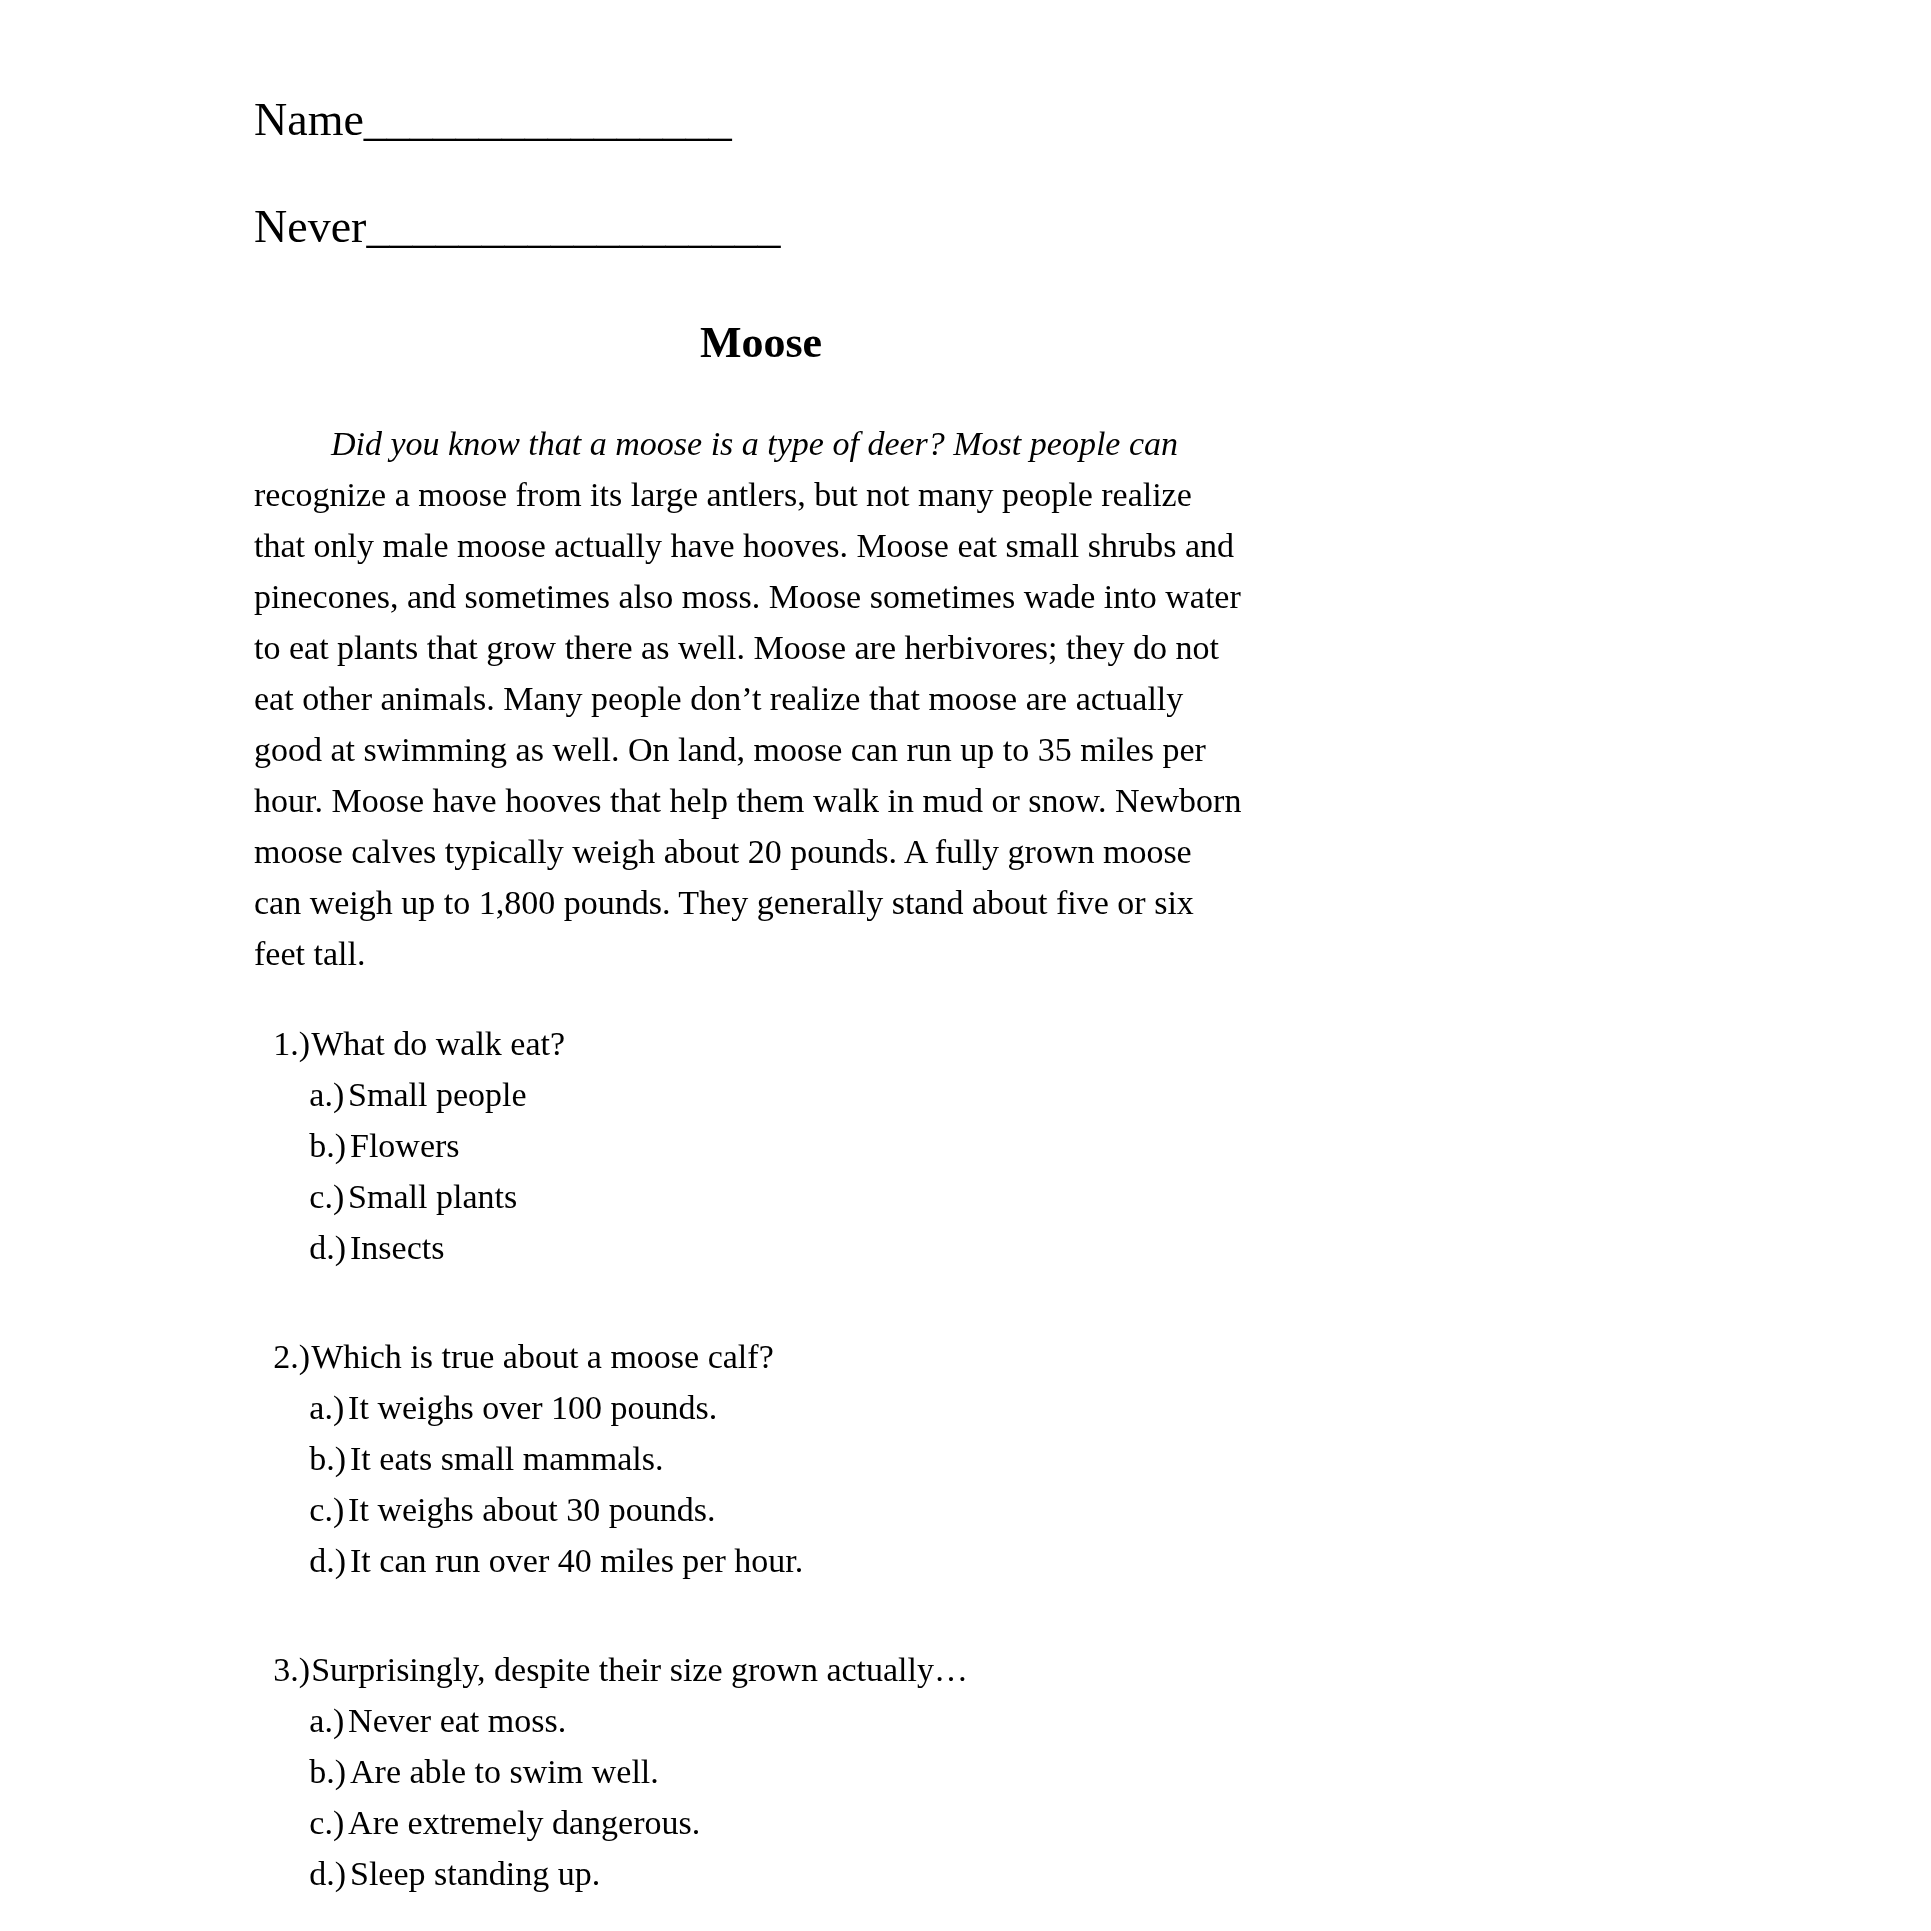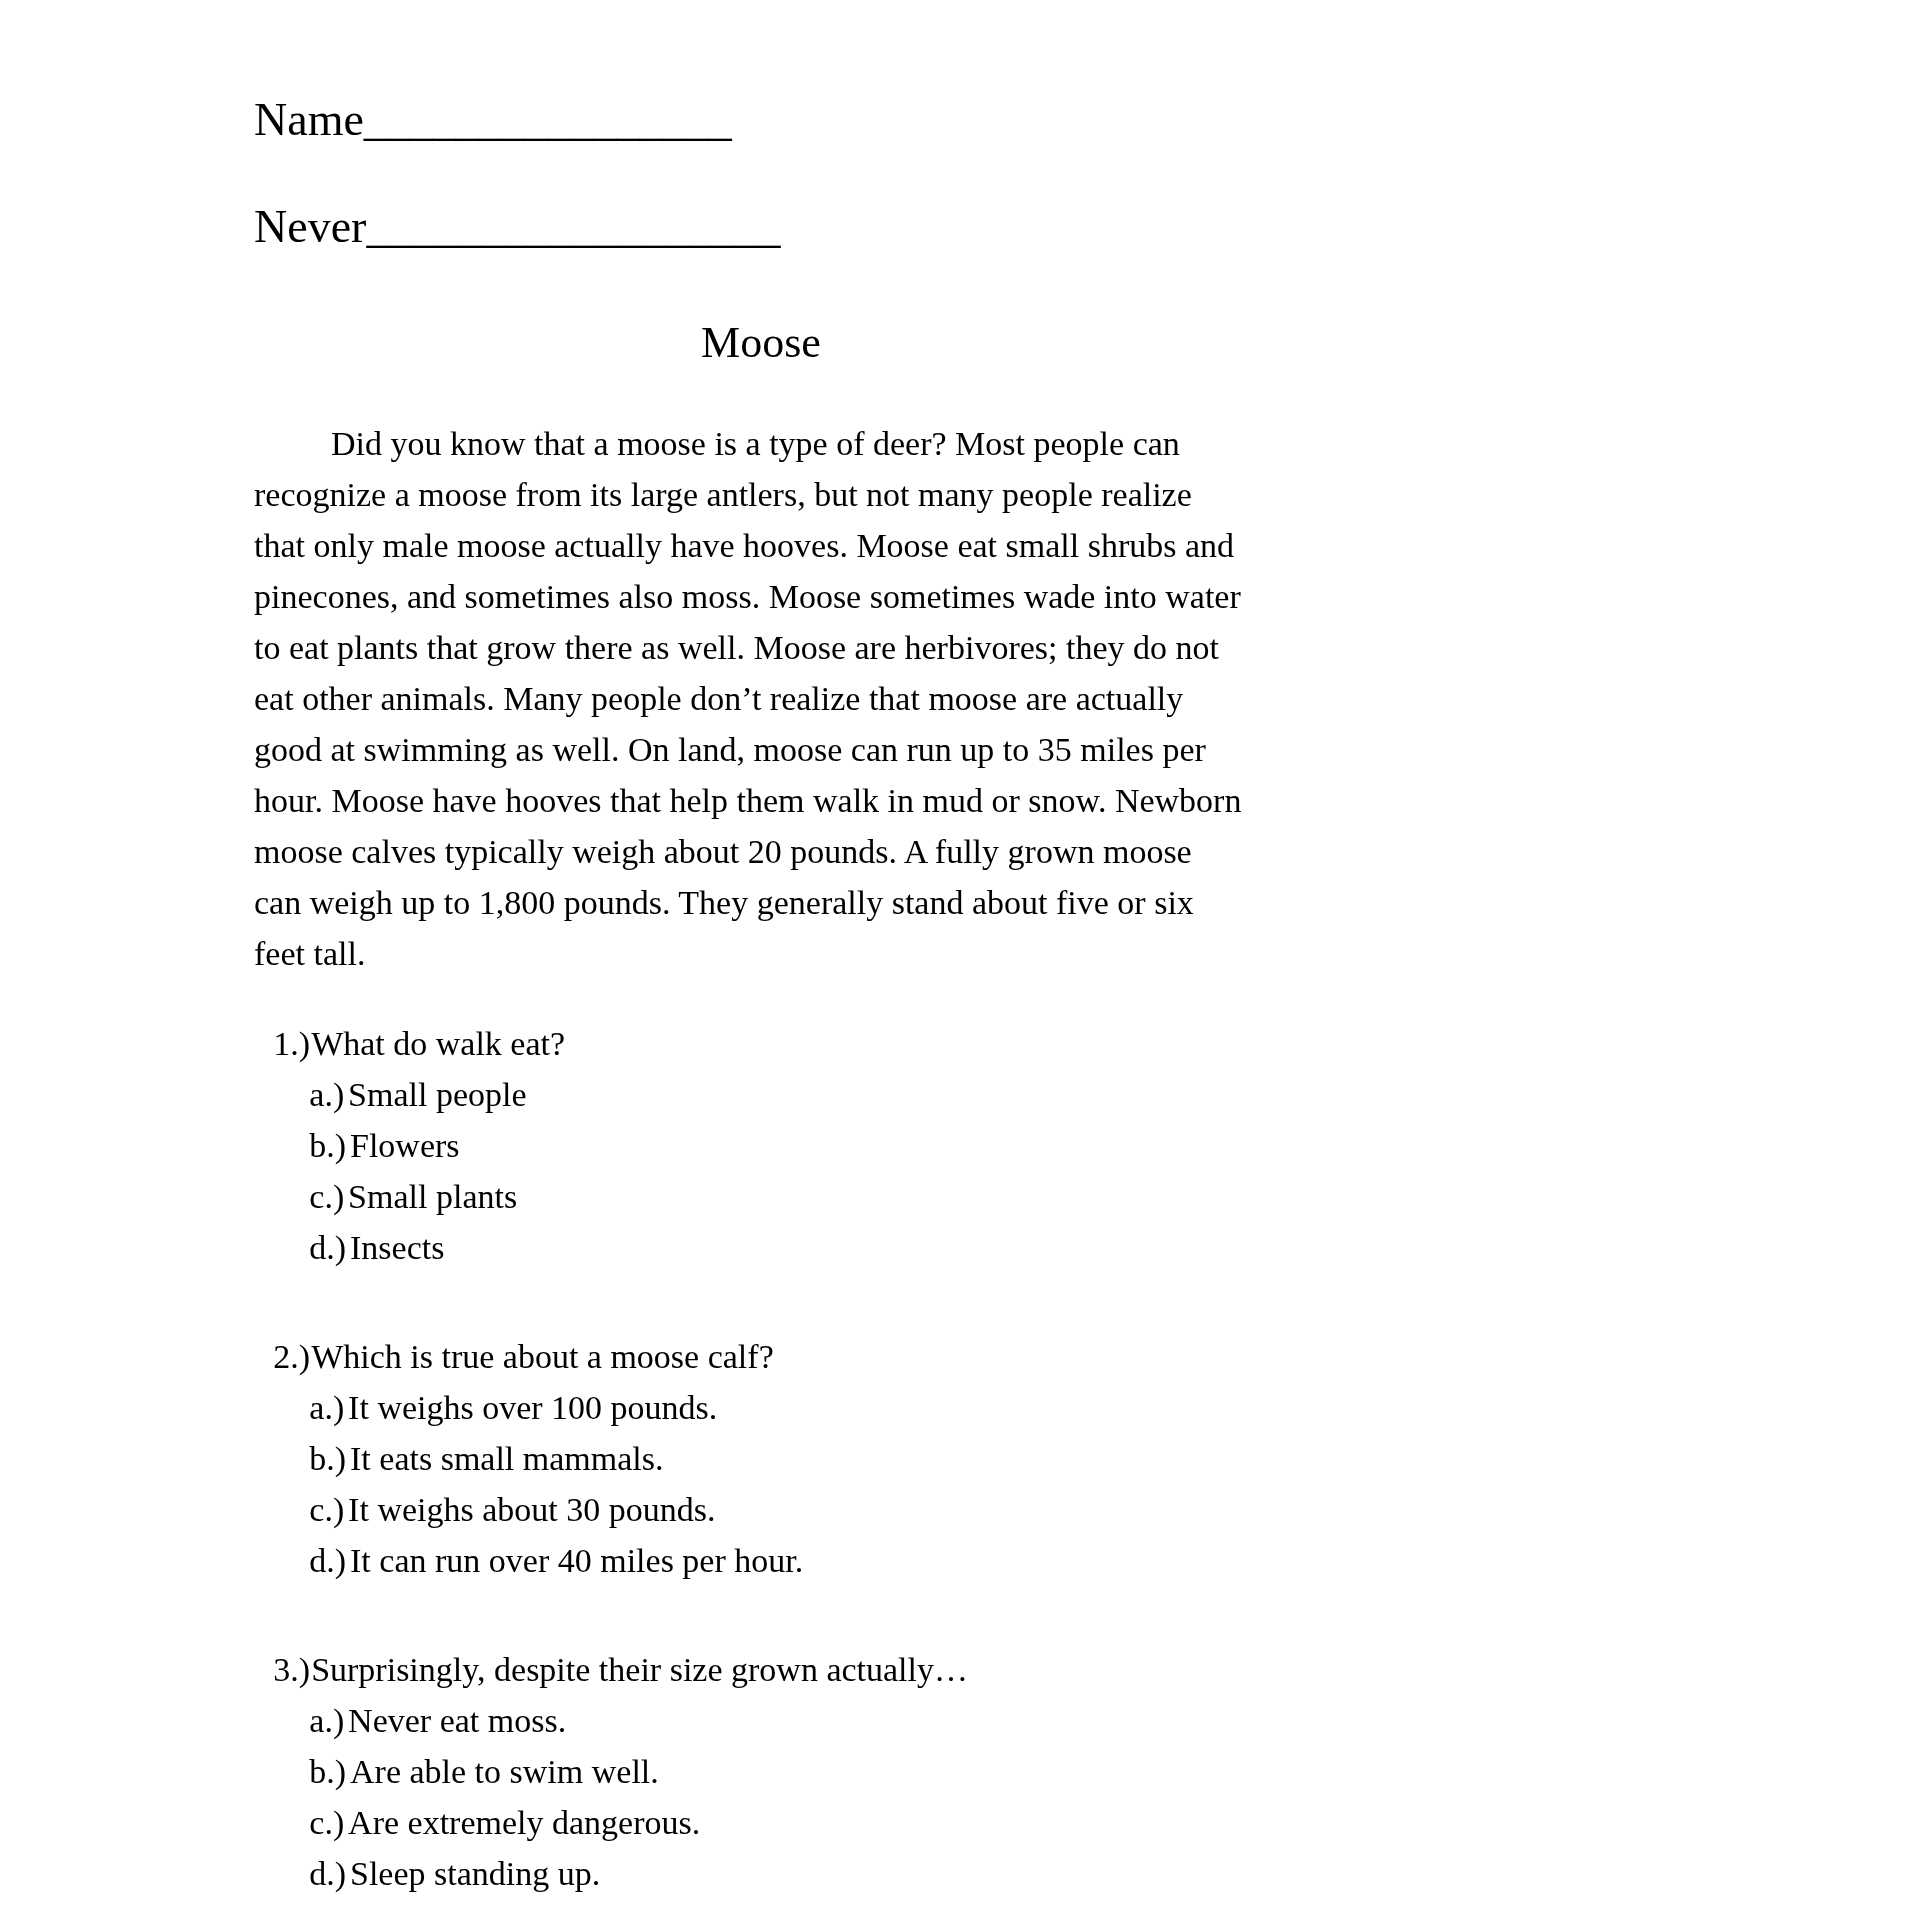--- a/index.html
+++ b/index.html
@@ -14,31 +14,31 @@
   .page { padding: 93px 0 0 254px; }
 
   .field-row { font-size: 46px; white-space: nowrap; }
   .field-row .fill-line { letter-spacing: 0; }
   .date-row { margin-top: 54px; }
 
   .doc-title {
     width: 1014px;
     margin-top: 64px;
     text-align: center;
-    font-weight: normal;
+    font-weight: bold;
     font-size: 44px;
   }
 
   .passage {
     margin-top: 50px;
     font-size: 34px;
     line-height: 51px;
   }
   .passage .line { white-space: nowrap; }
-  .passage .line-first { padding-left: 77px; }
+  .passage .line-first { padding-left: 77px; font-style: italic; }
 
   .questions {
     margin-top: 39px;
     font-size: 34px;
     line-height: 51px;
   }
   .question { margin-bottom: 58px; padding-left: 19.3px; }
   .q-line { white-space: nowrap; }
   .option { padding-left: 36px; white-space: nowrap; }
   .opt-letter { margin-right: 3.9px; }

